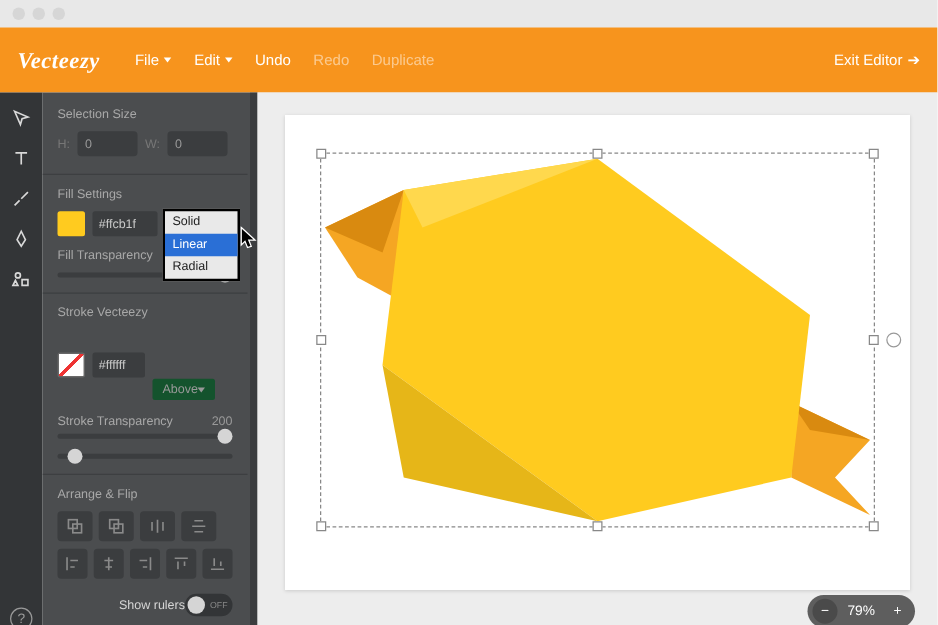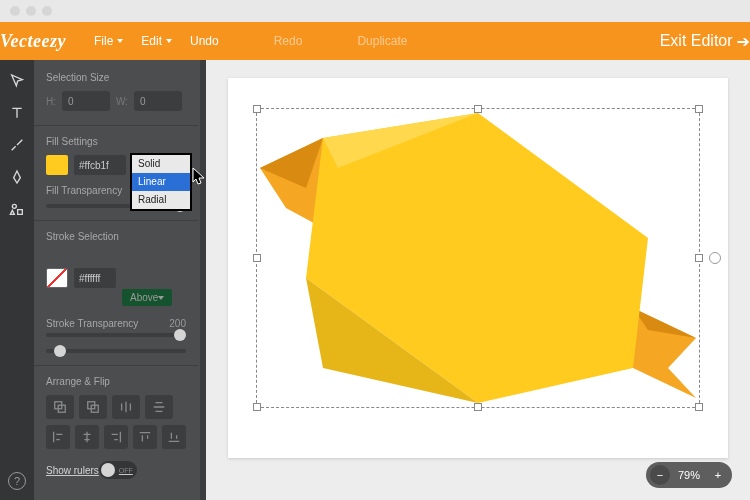--- a/index.html
+++ b/index.html
@@ -1,26 +1,26 @@
 <!DOCTYPE html>
 <html><head>
 <meta charset="utf-8">
 <style>
 * { margin: 0; padding: 0; box-sizing: border-box; font-family: -apple-system, BlinkMacSystemFont, "Segoe UI", Arial, sans-serif; }
 body { width: 750px; height: 500px; overflow: hidden; background: #ededed; }
 .browser-chrome { height: 22px; background: #e8e8e8; display: flex; align-items: center; padding: 0 10px; gap: 6px; }
 .traffic-dot { width: 10px; height: 10px; border-radius: 50%; background: #d6d6d6; }
-.topbar { height: 38px; background: #f7941d; display: flex; align-items: center; padding: 0 0; color: #fff; font-size: 12px; }
+.topbar { height: 52px; background: #f7941d; display: flex; align-items: center; padding: 0 14px; color: #fff; font-size: 12px; }
 .brand { font-family: Georgia, serif; font-style: italic; font-weight: bold; font-size: 18px; letter-spacing: 0.5px; margin-right: 28px; }
 .menu-items { display: flex; gap: 18px; align-items: flex-end; }
 .menu-item { cursor: pointer; display:flex; align-items:center; gap:4px;}
-.menu-item.disabled { opacity: 0.5; margin-left: 37px; }
+.menu-item.disabled { opacity: 0.5; }
 .spacer { flex: 1; }
 .btn-download { background: #ffe08a; color: #7a5b00; padding: 7px 14px; border-radius: 3px; font-size: 12px; margin-right: 14px; cursor:pointer;}
-.btn-exit { color: #fff; font-size: 16px; cursor:pointer; display:flex; align-items:center; gap:4px;}
+.btn-exit { color: #fff; font-size: 12px; cursor:pointer; display:flex; align-items:center; gap:4px;}
 .workspace { display: flex; height: calc(500px - 22px - 38px); }
 .toolrail { width: 34px; background: #333537; display: flex; flex-direction: column; align-items: center; padding-top: 8px; gap: 6px; }
 .toolrail .tool { width: 26px; height: 26px; display: flex; align-items: center; justify-content: center; color: #d9d9d9; cursor:pointer; }
 .toolrail .tool svg { width:16px; height:16px; }
 .toolrail .help { margin-top: auto; margin-bottom: 10px; width:18px; height:18px; border:1.5px solid #999; border-radius:50%; color:#999; font-size:11px; display:flex; align-items:center; justify-content:center; cursor:pointer;}
 .sidebar { width: 172px; background: #4b4d4f; color: #c9c9c9; font-size: 10px; padding: 12px 20px 8px 12px; overflow: hidden; position:relative;}
 .sidebar::after{content:"";position:absolute;right:0;top:0;bottom:0;width:6px;background:#3b3d3f;}
 .section-label { color: #a8a8a8; font-size: 10px; margin-bottom: 8px; }
 .hw-row { display: flex; gap: 6px; align-items:center; margin-bottom: 14px;}
 .hw-row .lbl { color:#777; font-size:10px;}
@@ -36,21 +36,21 @@
 .slider { position:relative; height: 4px; background:#3b3d3f; border-radius:2px; margin:4px 0 12px 0;}
 .slider .knob { position:absolute; top:-4px; width:12px; height:12px; background:#d5d5d5; border-radius:50%;}
 .stroke-row { display:flex; gap:6px; align-items:center; margin-bottom:12px;}
 .stroke-sw { width:22px; height:20px; background:linear-gradient(135deg,#fff 45%, #e33 45%, #e33 55%, #fff 55%); border:1px solid #666; border-radius:2px;}
 .above-sel { background:#14532d; color:#999; font-size:10px; padding:3px 8px; border-radius:2px; display:flex; align-items:center; gap:0;margin-top:39px;}
 .row-sb { display:flex; justify-content:space-between; align-items:center; margin-bottom:4px;}
 .val-r { color:#999; font-size:10px;}
 .arrange-grid { display:flex; gap:5px; margin-bottom:6px;}
 .arr-btn { width:28px; height:24px; background:#3b3d3f; border-radius:3px; display:flex; align-items:center; justify-content:center; cursor:pointer;}
 .arr-btn svg{width:14px;height:14px;stroke:#8a8a8a;fill:none;stroke-width:1.5;}
-.rulers-row { display:flex; align-items:center; justify-content:flex-start; margin-top:12px;text-decoration:underline;}
+.rulers-row { display:flex; align-items:center; justify-content:flex-end; margin-top:12px;}
 .toggle { width:38px; height:18px; background:#333537; border-radius:9px; position:relative; font-size:7px; color:#888; display:flex; align-items:center; justify-content:flex-end; padding-right:4px; cursor:pointer;}
 .toggle .tk { position:absolute; left:2px; top:2px; width:14px; height:14px; background:#d5d5d5; border-radius:50%;}
 .canvas-area { flex:1; background:#ededed; position:relative; padding:18px; }
 .artboard { width: 500px; height: 380px; background:#fff; margin: 0 auto; position:relative; box-shadow:0 1px 3px rgba(0,0,0,0.15);}
 .sel-box { position:absolute; left:28px; top:30px; width:444px; height:300px; border:1px dashed #888;}
 .sel-box .h { position:absolute; width:8px; height:8px; background:#fff; border:1px solid #888;}
 .sel-box .h.tl{left:-4px;top:-4px;} .sel-box .h.tm{left:calc(50% - 4px);top:-4px;} .sel-box .h.tr{right:-4px;top:-4px;}
 .sel-box .h.ml{left:-4px;top:calc(50% - 4px);} .sel-box .h.mr{right:-4px;top:calc(50% - 4px);}
 .sel-box .h.bl{left:-4px;bottom:-4px;} .sel-box .h.bm{left:calc(50% - 4px);bottom:-4px;} .sel-box .h.br{right:-4px;bottom:-4px;}
 .rot-handle{position:absolute;right:-22px;top:calc(50% - 6px);width:12px;height:12px;border:1.5px solid #999;border-radius:50%;}
@@ -143,21 +143,21 @@
       <svg class="cursor-ptr" width="14" height="18" viewBox="0 0 14 18">
           <path d="M1 1l0 14 3-3 2 5 3-1-2-5 5 0z" fill="#000" stroke="#fff" stroke-width="1"></path>
         </svg>
     </div>
     <div class="section-label">Fill Transparency</div>
     <div class="slider">
         <div class="knob" style="left:calc(100% - 12px)"></div>
       </div>
     <div class="divider"></div>
 
-    <div class="section-label">Stroke Selection</div>
+    <div class="section-label">Stroke Vecteezy</div>
     <div class="stroke-row">
       <div class="stroke-sw"></div>
       <input class="hex-in" style="width: 42px;" value="#ffffff">
       <div class="above-sel">
           <span>Above</span>
           <span class="chev"></span>
         </div>
     </div>
     <div class="row-sb">
       <span class="section-label" style="margin:0">Stroke Transparency</span>

